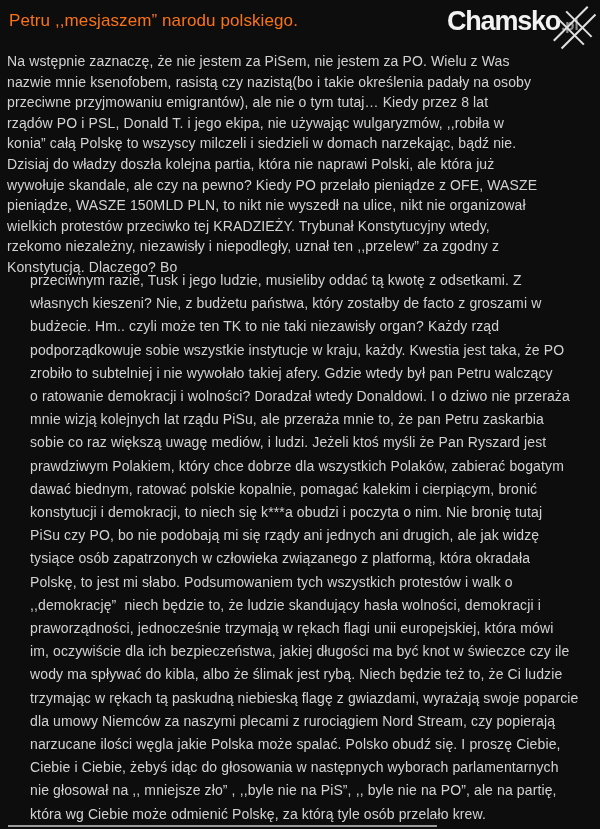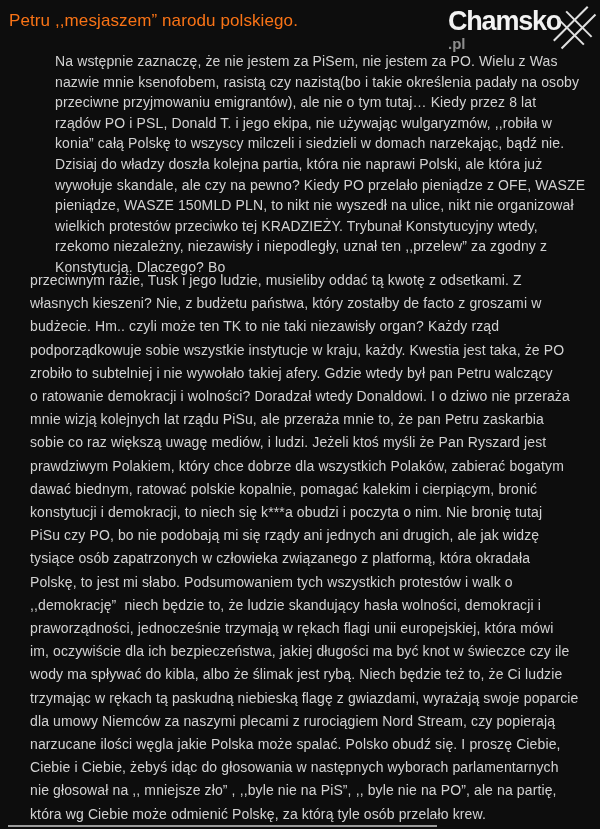--- a/index.html
+++ b/index.html
@@ -23,21 +23,20 @@
     color: #f97316;
     letter-spacing: 0.1px;
     white-space: nowrap;
   }
   .logo {
     position: absolute;
     left: 447px;
     top: 8px;
     display: flex;
     align-items: baseline;
-    flex-direction: column;
   }
   .logo .brand {
     font-size: 27px;
     font-weight: bold;
     letter-spacing: -1.2px;
     color: #f2f2f2;
     line-height: 27px;
   }
   .logo .tld {
     font-size: 15px;
@@ -58,21 +57,20 @@
     right: 5px;
     color: #d2d2d2;
     font-size: 14px;
     letter-spacing: 0.12px;
     white-space: pre-wrap;
   }
   .p1 {
     top: 51px;
     padding-left: 1px;
     line-height: 20.6px;
-    margin-left: 48px;
   }
   .p2 {
     top: 269px;
     line-height: 23.2px;
     margin-left: 24px;
   }
   .divider {
     position: absolute;
     left: 8px;
     top: 825px;

